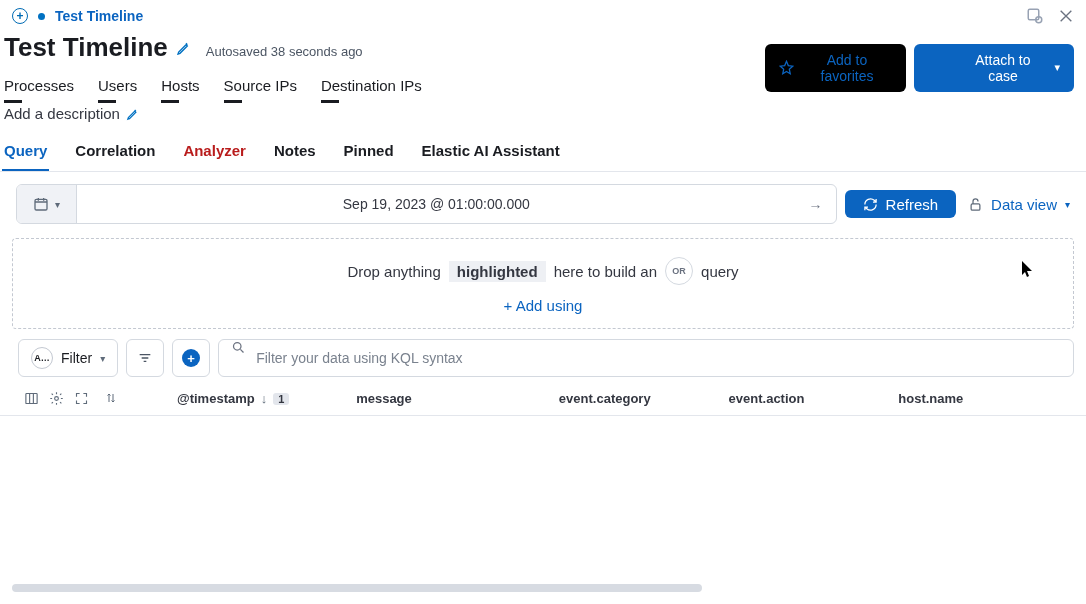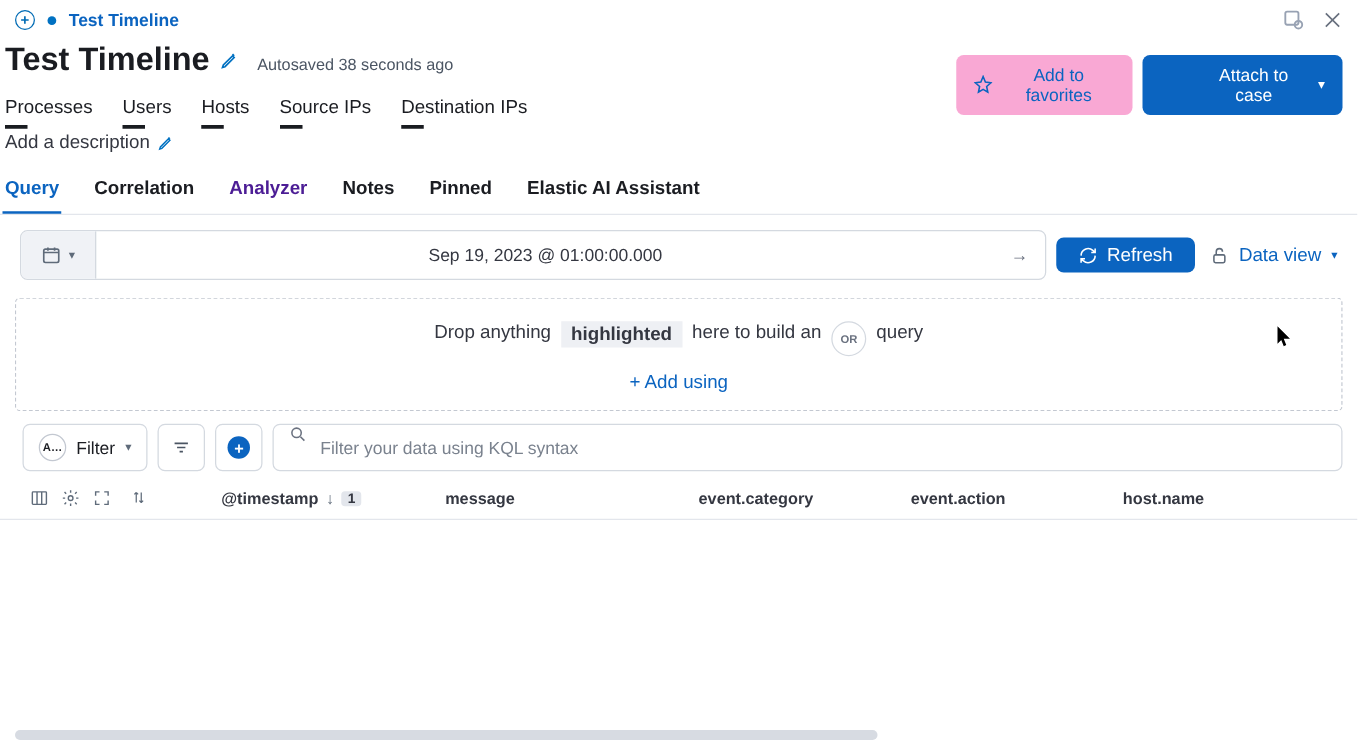--- a/index.html
+++ b/index.html
@@ -39,48 +39,48 @@
   .title-left { display:flex; align-items:baseline; gap:14px; flex-wrap:wrap;}
   .title-left .h1row { display:flex; align-items:center; gap:8px; }
   h1 { font-size: 26px; font-weight: 700; }
   .pencil { color:#0071c2; cursor:pointer; }
   .autosave { color:#4b5563; font-size:13px;}
   .chips { display:flex; gap:24px; }
   .chip { display:flex; flex-direction:column; align-items:flex-start; gap:6px; font-size:15px; color:#1a1c21;}
   .chip-bar { width:18px; height:3px; background:#1a1c21; }
   .title-right { display:flex; align-items:center; gap:8px;}
   .btn { display:flex; align-items:center; gap:8px; border-radius:6px; padding:8px 14px; font-size:14px; cursor:pointer; border:none;}
-  .btn-fav { background:#f9a8d4; color:#0b64c0; }
+  .btn-fav { background:#000000; color:#0b64c0; }
   .btn-primary { background:#0b64c0; color:#fff;padding-left:47px; }
   .btn-primary .chev { font-size:11px; margin-left:2px;}
   .star { color:#0b64c0; }
 
   .desc-row { padding: 2px 4px 10px 4px; display:flex; align-items:center; gap:6px; color:#343741; font-size:15px;}
 
   
   .tabs { display:flex; gap:24px; padding: 4px 2px 0 2px; border-bottom:1px solid #e3e6ec; }
   .tab { padding: 6px 2px 10px 2px; font-size:15px; font-weight:600; color:#1a1c21; cursor:pointer; border-bottom:2px solid transparent;}
   .tab.active { color:#0b64c0; border-bottom-color:#0b64c0;}
-  .tab.disabled { color:#4c1d95; cursor:default;}
+  .tab.disabled { color:#b91c1c; cursor:default;}
 
   
   .daterow { display:flex; align-items:center; gap:8px; padding:12px 12px 10px 16px;}
   .datebox { flex:1; display:flex; align-items:center; border:1px solid #d4d9e0; border-radius:6px; height:40px; overflow:hidden;}
   .datebox .calseg { width:60px; height:100%; background:#f0f2f6; display:flex; align-items:center; justify-content:center; gap:6px; border-right:1px solid #d4d9e0;}
   .datebox .calseg .cal { color:#5f6b7a;}
   .datebox .calseg .chev { color:#5f6b7a; font-size:10px;}
   .datebox .half { flex:1; text-align:center; color:#343741; font-size:14px;}
   .datebox .arrow { width:40px; text-align:center; color:#6b7280;}
   .refresh { background:#0b64c0; color:#fff; display:flex; align-items:center; gap:8px; padding:0 18px; height:28px; border-radius:6px; cursor:pointer; font-size:15px;}
   .dataview { display:flex; align-items:center; gap:8px; color:#0b64c0; cursor:pointer; font-size:15px; padding:0 4px;}
   .lock-open { color:#5f6b7a; }
 
   
   .drop { margin:4px 12px 10px 12px; border:1.5px dashed #c3c8d1; border-radius:4px; padding:18px 8px 14px 8px; display:flex; flex-direction:column; align-items:center; gap:12px; position:relative;}
-  .drop-row { display:flex; align-items:flex-start; gap:8px; color:#343741; font-size:15px;}
+  .drop-row { display:flex; align-items:center; gap:8px; color:#343741; font-size:15px;}
   .hl { background:#eef0f4; padding:2px 8px; font-weight:600;}
   .orpill { width:28px; height:28px; border:1px solid #d4d9e0; border-radius:50%; display:flex; align-items:center; justify-content:center; font-size:9px; font-weight:700; color:#6b7280;}
   .addfield { color:#0b64c0; cursor:pointer; font-size:15px;}
 
   
   .filterrow { display:flex; align-items:center; gap:8px; padding:0 12px 8px 18px;}
   .fbtn { height:38px; border:1px solid #d4d9e0; border-radius:6px; background:#fff; display:flex; align-items:center; justify-content:center; cursor:pointer;}
   .fbtn.filter { padding:0 12px; gap:8px;}
   .abox { width:22px;height:22px;border:1px solid #c3c8d1;border-radius:50%;display:flex;align-items:center;justify-content:center;font-size:9px;font-weight:700;}
   .slider-icon { width:38px; color:#4b5563;}

